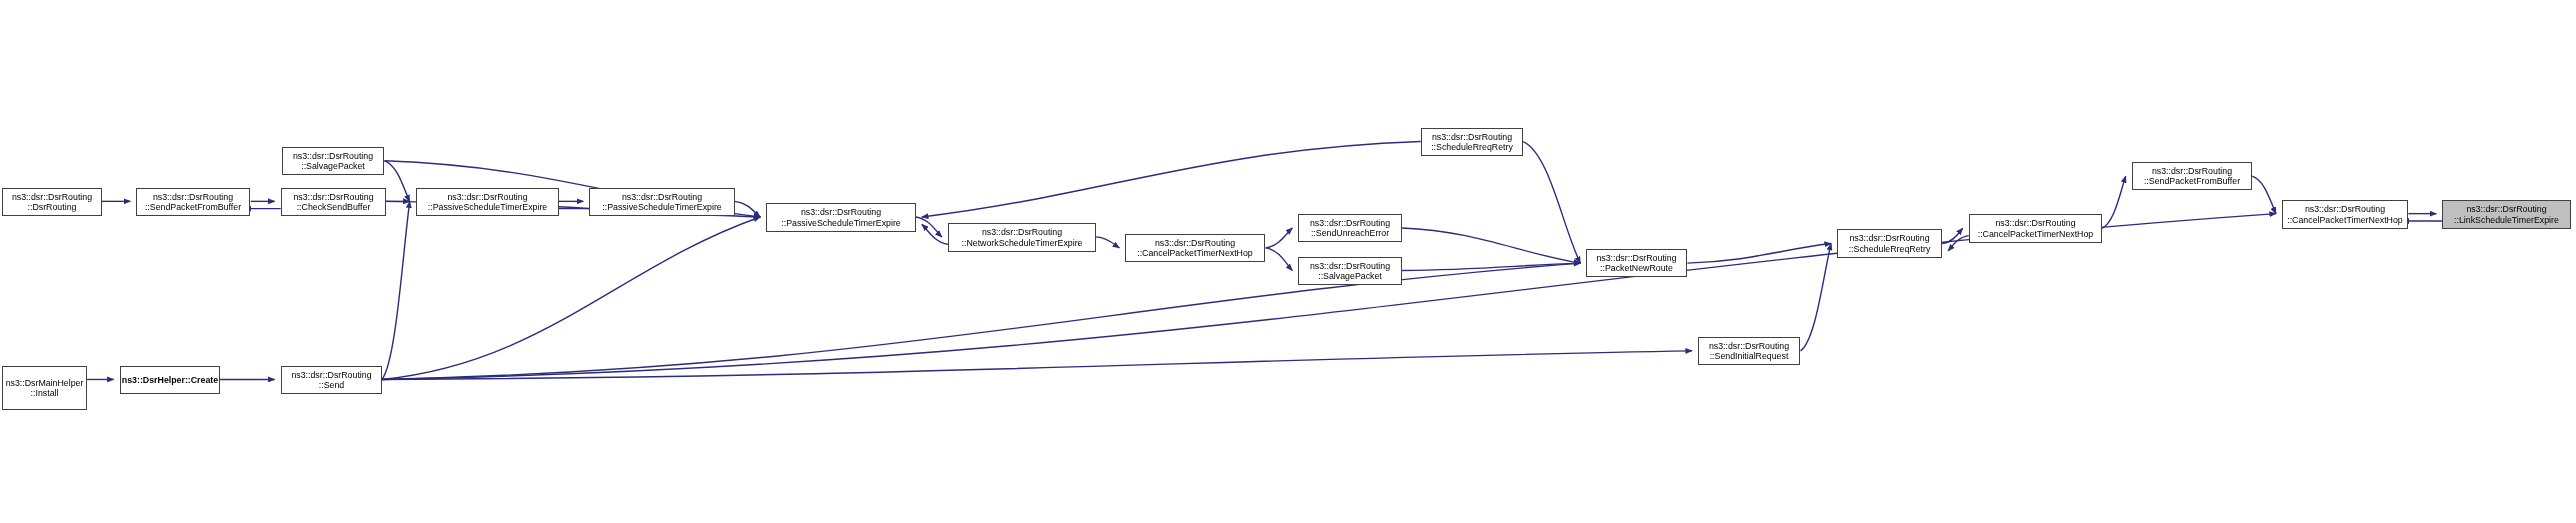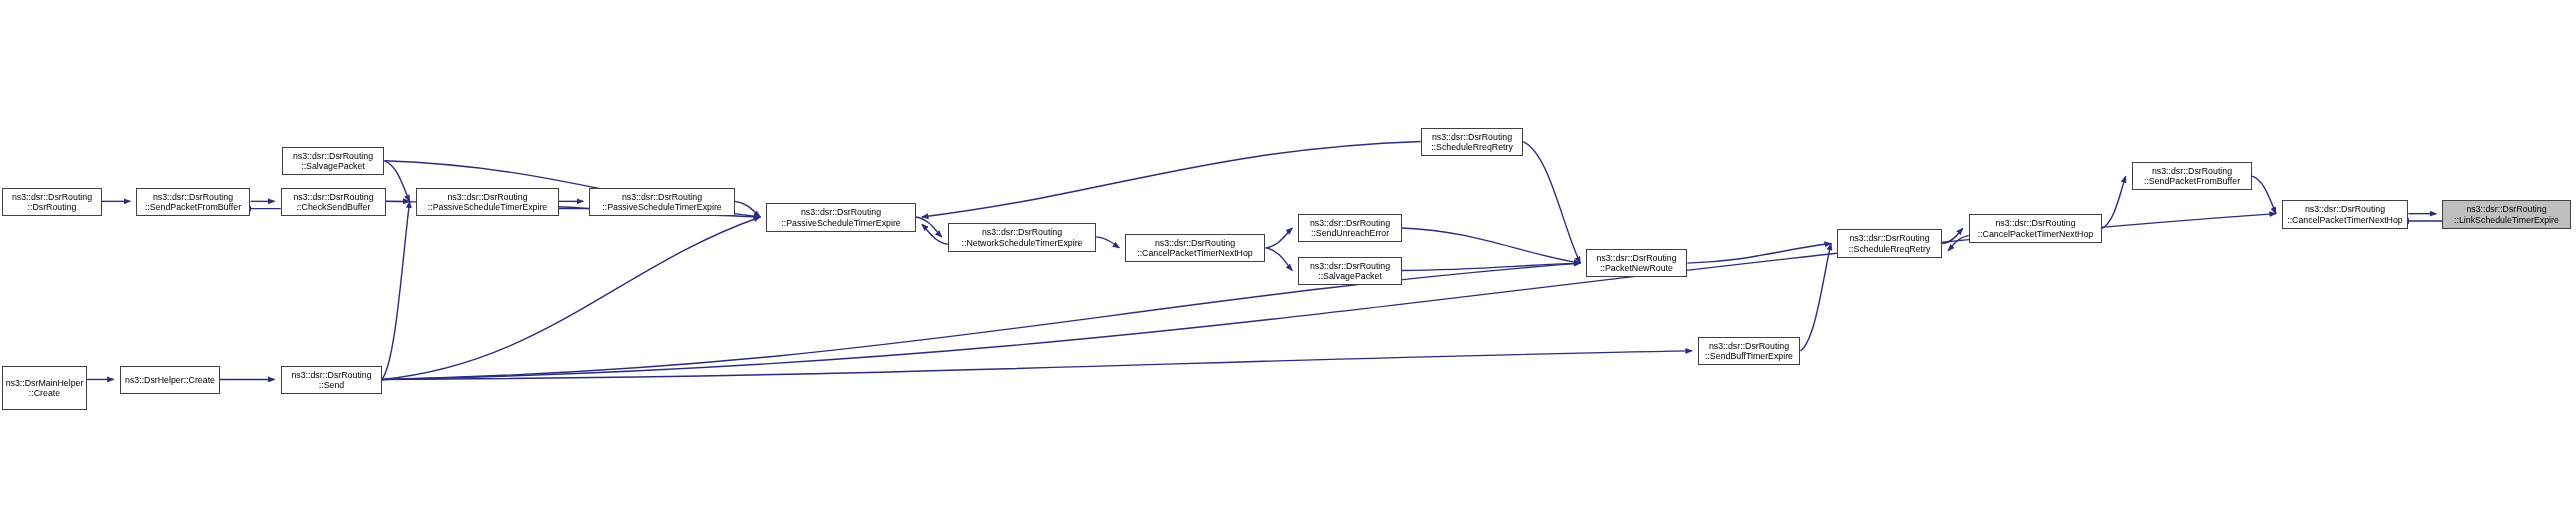--- a/index.html
+++ b/index.html
@@ -138,21 +138,21 @@
     <div class="node" style="left: 1421px; top: 128px; width: 102px; height: 28px;">
       <span class="ln">ns3::dsr::DsrRouting</span>
       <span class="ln">::ScheduleRreqRetry</span>
     </div>
     <div class="node" style="left: 1586px; top: 249px; width: 101px; height: 28px;">
       <span class="ln">ns3::dsr::DsrRouting</span>
       <span class="ln">::PacketNewRoute</span>
     </div>
     <div class="node" style="left: 1698px; top: 337px; width: 102px; height: 28px;">
       <span class="ln">ns3::dsr::DsrRouting</span>
-      <span class="ln">::SendBuffTimerExpire</span>
+      <span class="ln">::SendInitialRequest</span>
     </div>
     <div class="node" style="left: 1837px; top: 229px; width: 105px; height: 29px;">
       <span class="ln">ns3::dsr::DsrRouting</span>
       <span class="ln">::ScheduleRreqRetry</span>
     </div>
     <div class="node" style="left: 1969px; top: 214px; width: 133px; height: 29px;">
       <span class="ln">ns3::dsr::DsrRouting</span>
       <span class="ln">::CancelPacketTimerNextHop</span>
     </div>
     <div class="node" style="left: 2132px; top: 162px; width: 120px; height: 28px;">
@@ -162,23 +162,23 @@
     <div class="node" style="left: 2282px; top: 200px; width: 126px; height: 29px;">
       <span class="ln">ns3::dsr::DsrRouting</span>
       <span class="ln">::CancelPacketTimerNextHop</span>
     </div>
     <div class="node highlight" style="left: 2442px; top: 200px; width: 129px; height: 29px;">
       <span class="ln">ns3::dsr::DsrRouting</span>
       <span class="ln">::LinkScheduleTimerExpire</span>
     </div>
     <div class="node" style="left: 2px; top: 366px; width: 85px; height: 44px;">
       <span class="ln">ns3::DsrMainHelper</span>
-      <span class="ln">::Create</span>
+      <span class="ln">::Install</span>
     </div>
-    <div class="node" style="left: 120px; top: 366px; width: 100px; height: 28px;">
+    <div class="node" style="left: 120px; top: 366px; width: 100px; height: 28px; font-weight: bold;">
       <span class="ln">ns3::DsrHelper::Create</span>
     </div>
     <div class="node" style="left: 281px; top: 366px; width: 101px; height: 28px;">
       <span class="ln">ns3::dsr::DsrRouting</span>
       <span class="ln">::Send</span>
     </div>
   </div>
 
 
 </body></html>

